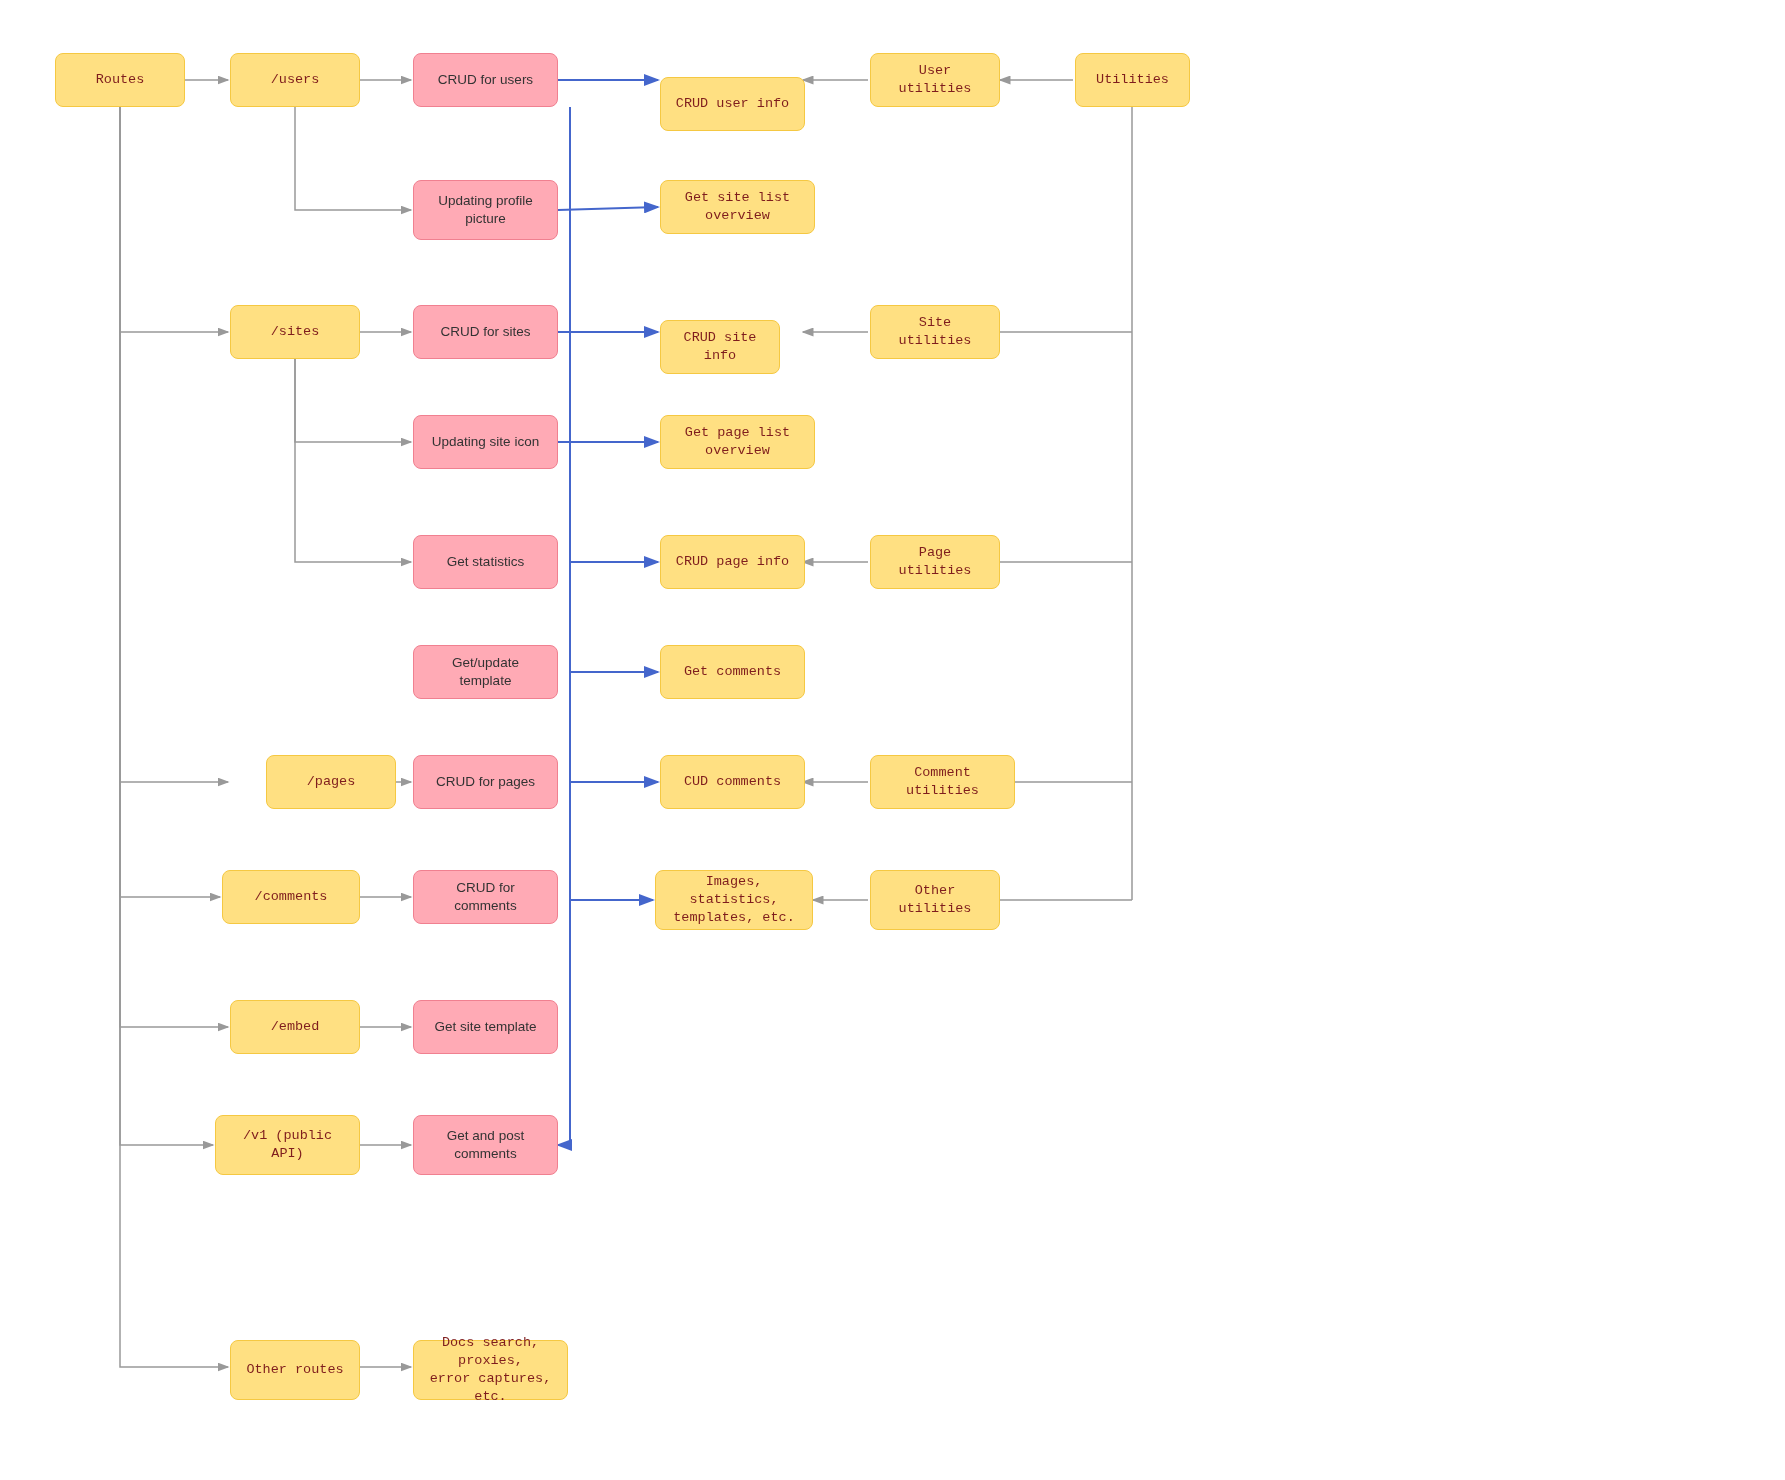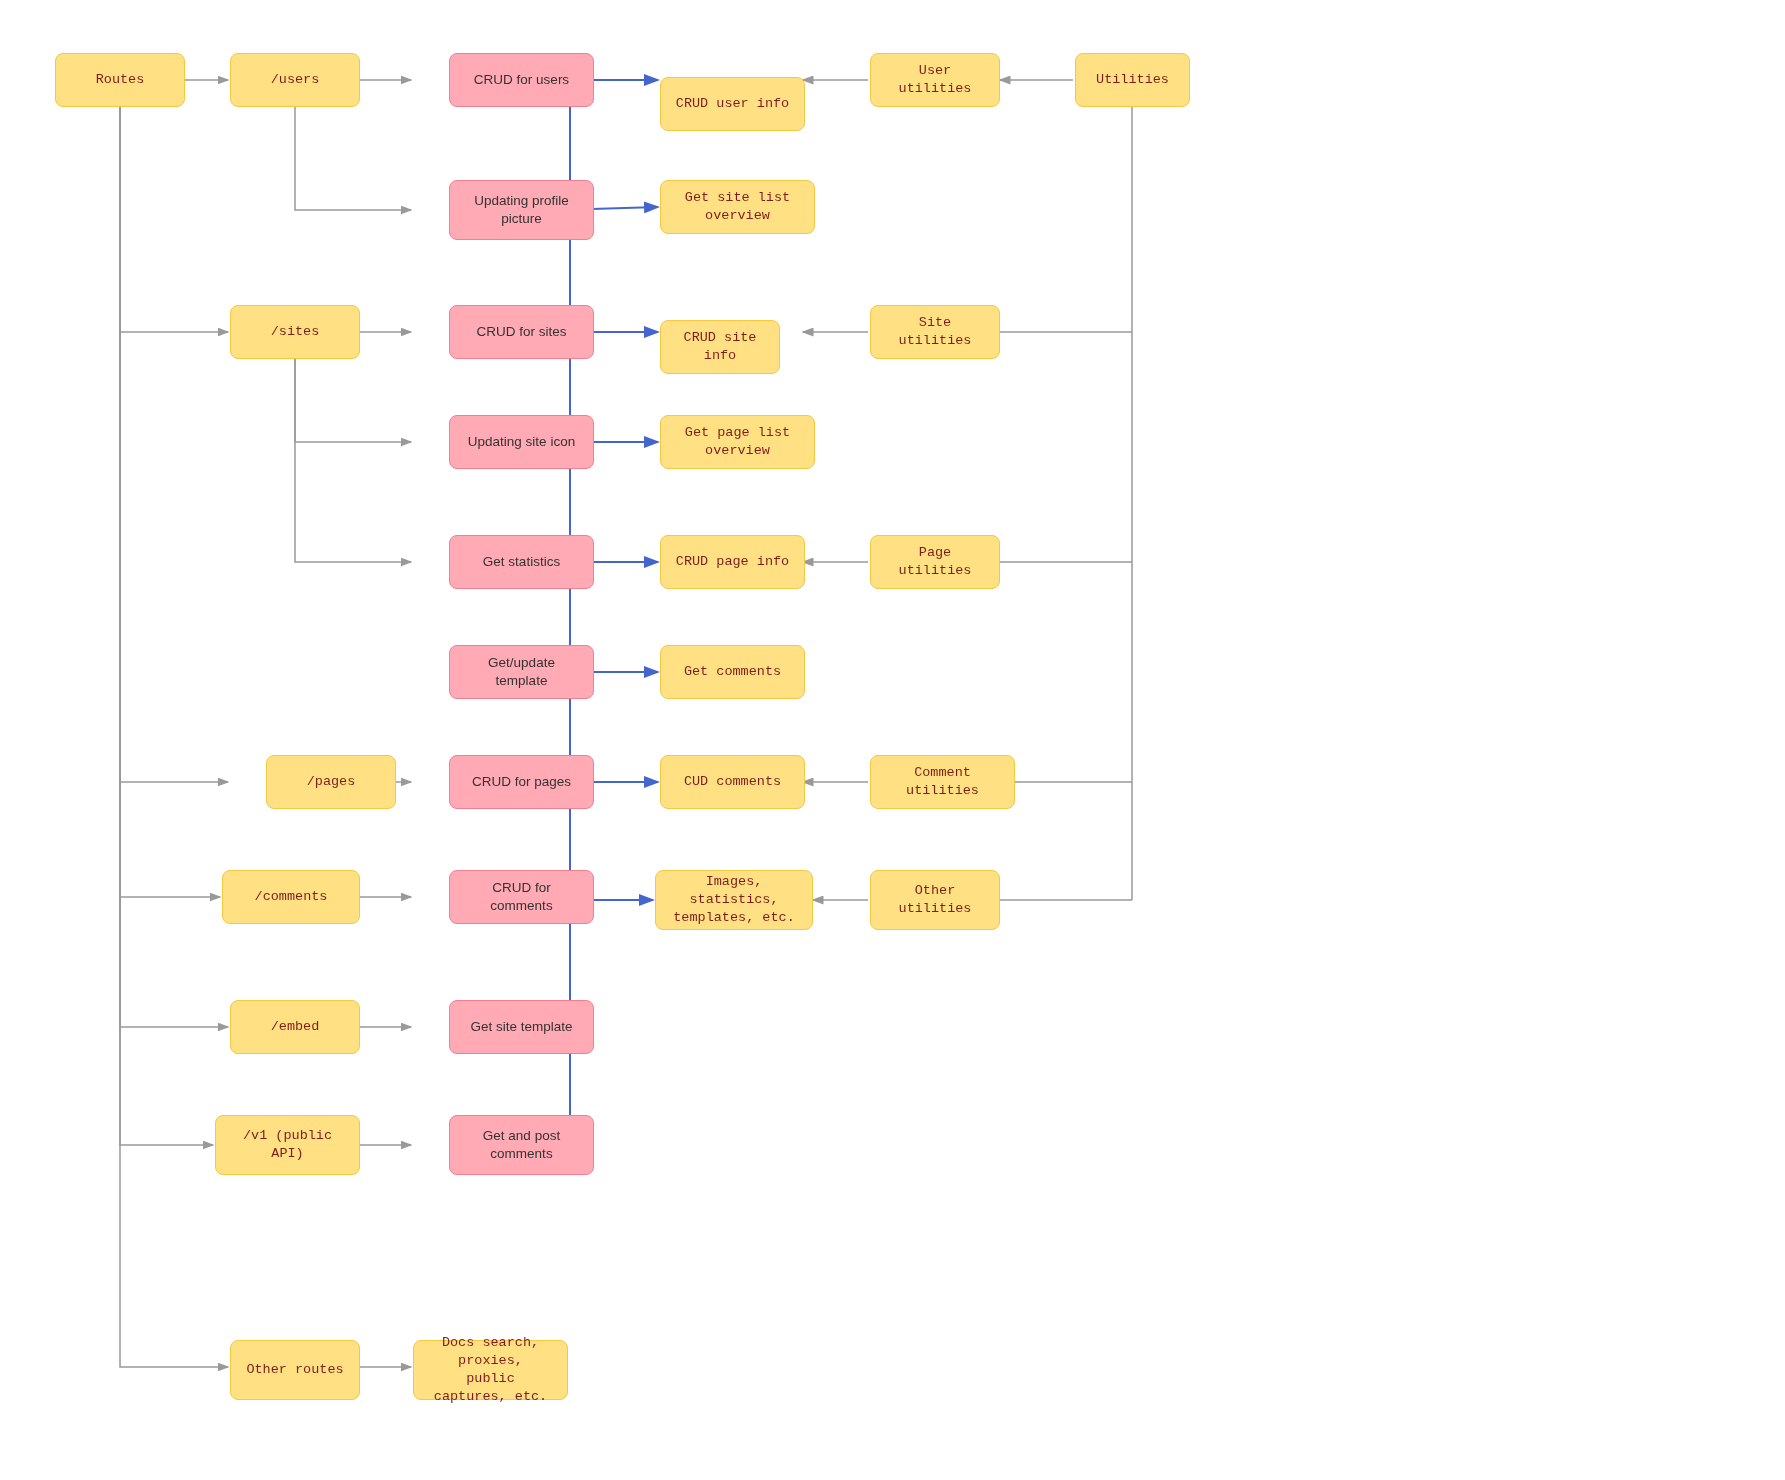--- a/index.html
+++ b/index.html
@@ -32,21 +32,20 @@
     .yellow {
       background: #FFE082;
       border: 1.5px solid #F5C842;
       color: #7f1d1d;
       font-family: Liberation Mono, monospace;
     }
     .pink {
       background: #FFAAB5;
       border: 1.5px solid #F08090;
       color: #333;
-      margin-left: 36px;
     }
     svg.arrows {
       position: absolute;
       top: 0; left: 0;
       width: 1785px;
       height: 1480px;
       pointer-events: none;
     }
   </style>
 </head>
@@ -199,14 +198,14 @@
 
   <div class="node pink" style="left:413px;top:1000px;width:145px;height:54px;">Get site template</div>
 
   <div class="node yellow" style="left:215px;top:1115px;width:145px;height:60px;">/v1 (public API)</div>
 
   <div class="node pink" style="left:413px;top:1115px;width:145px;height:60px;white-space:pre-line;">Get and post comments</div>
 
   <div class="node yellow" style="left:230px;top:1340px;width:130px;height:60px;">Other routes</div>
 
   <div class="node yellow" style="left:413px;top:1340px;width:155px;height:60px;white-space:pre-line;">Docs search, proxies,
-public captures, etc.</div>
+error captures, etc.</div>
 </div>
 
 </body></html>

